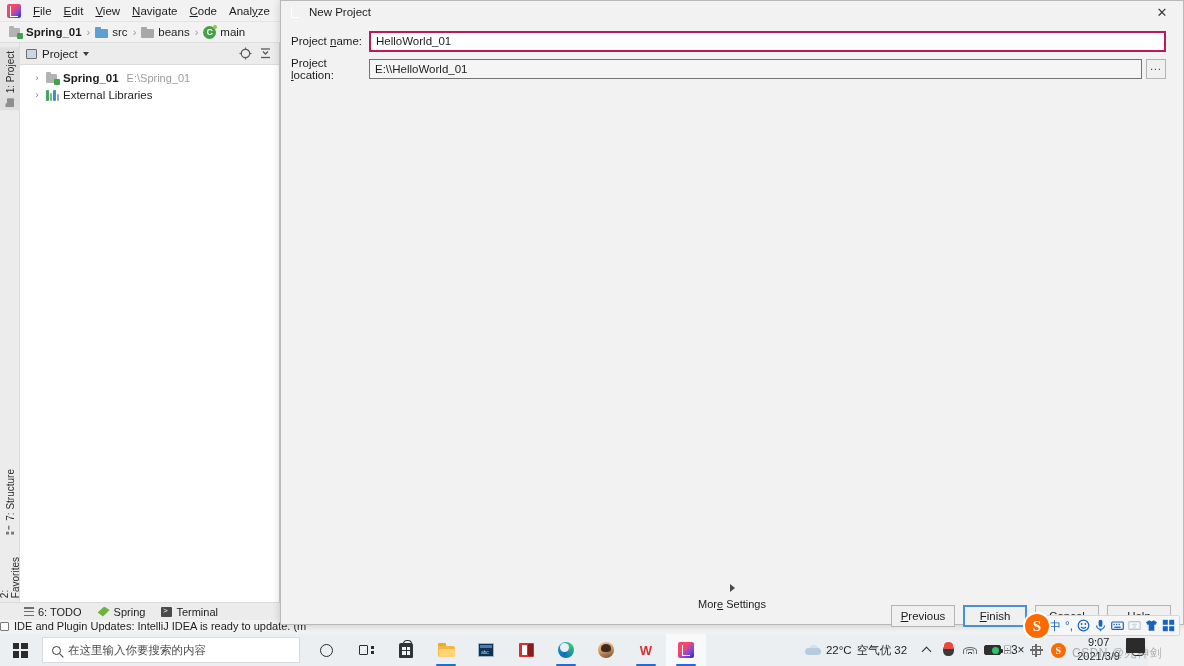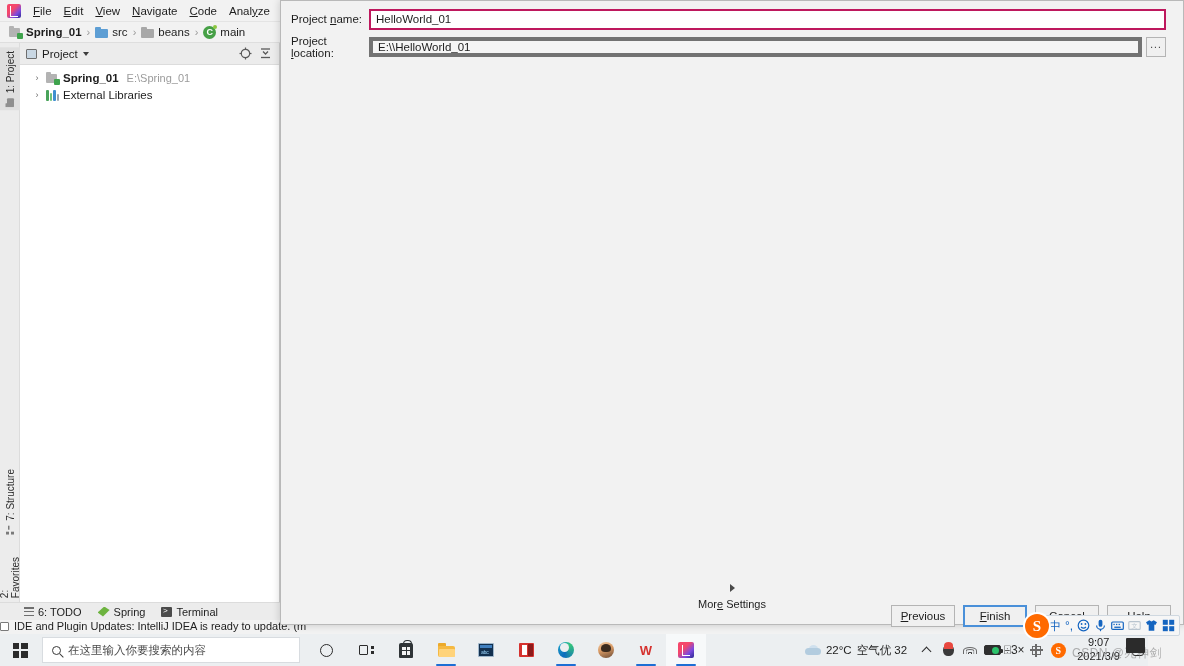--- a/index.html
+++ b/index.html
@@ -205,21 +205,21 @@
   }
 
   .dlg-form { padding: 6px 17px 0 10px; }
   .form-row { display: flex; align-items: center; height: 24px; margin-bottom: 4px; }
   .form-label {
     width: 78px; font-size: 11.5px; color: #1d1d1d; flex: 0 0 78px;
   }
   .form-label u { text-decoration: underline; }
   .text-input {
     flex: 1; height: 20px; line-height: 18px;
-    border: 4px solid #737373; background: #fff; padding: 0 5px;
+    border: 1px solid #737373; background: #fff; padding: 0 5px;
     font-family: "Liberation Sans", sans-serif; font-size: 11.5px; color: #1d1d1d;
     outline: none;
   }
   .text-input.focused {
     border: 2px solid #be185d; height: 21px; line-height: 17px;
   }
   .text-input.plain { background: #f5f5f5; }
   .browse-btn {
     width: 20px; height: 20px; margin-left: 4px; flex: 0 0 20px;
     border: 1px solid #b4b4b4; background: #f0f0f0;
@@ -559,20 +559,25 @@
       </div>
     </div>
 
     <div class="ide-status-bar">
       <span class="ico-note"></span>
       <span class="status-text">IDE and Plugin Updates: IntelliJ IDEA is ready to update. (m</span>
     </div>
   </div>
 
   <div class="dialog">
+    <div class="dlg-titlebar">
+      <span class="app-icon-sm" style="margin:0;"><span class="ij-logo"></span></span>
+      <span class="dlg-title">New Project</span>
+      <span class="dlg-close">✕</span>
+    </div>
 
     <div class="dlg-form">
       <div class="form-row">
         <label class="form-label">Project <u>n</u>ame:</label>
         <input class="text-input focused" type="text" value="HelloWorld_01" style="">
       </div>
       <div class="form-row">
         <label class="form-label">Project <u>l</u>ocation:</label>
         <input class="text-input plain" type="text" value="E:\\HelloWorld_01" style="">
         <span class="browse-btn">...</span>

